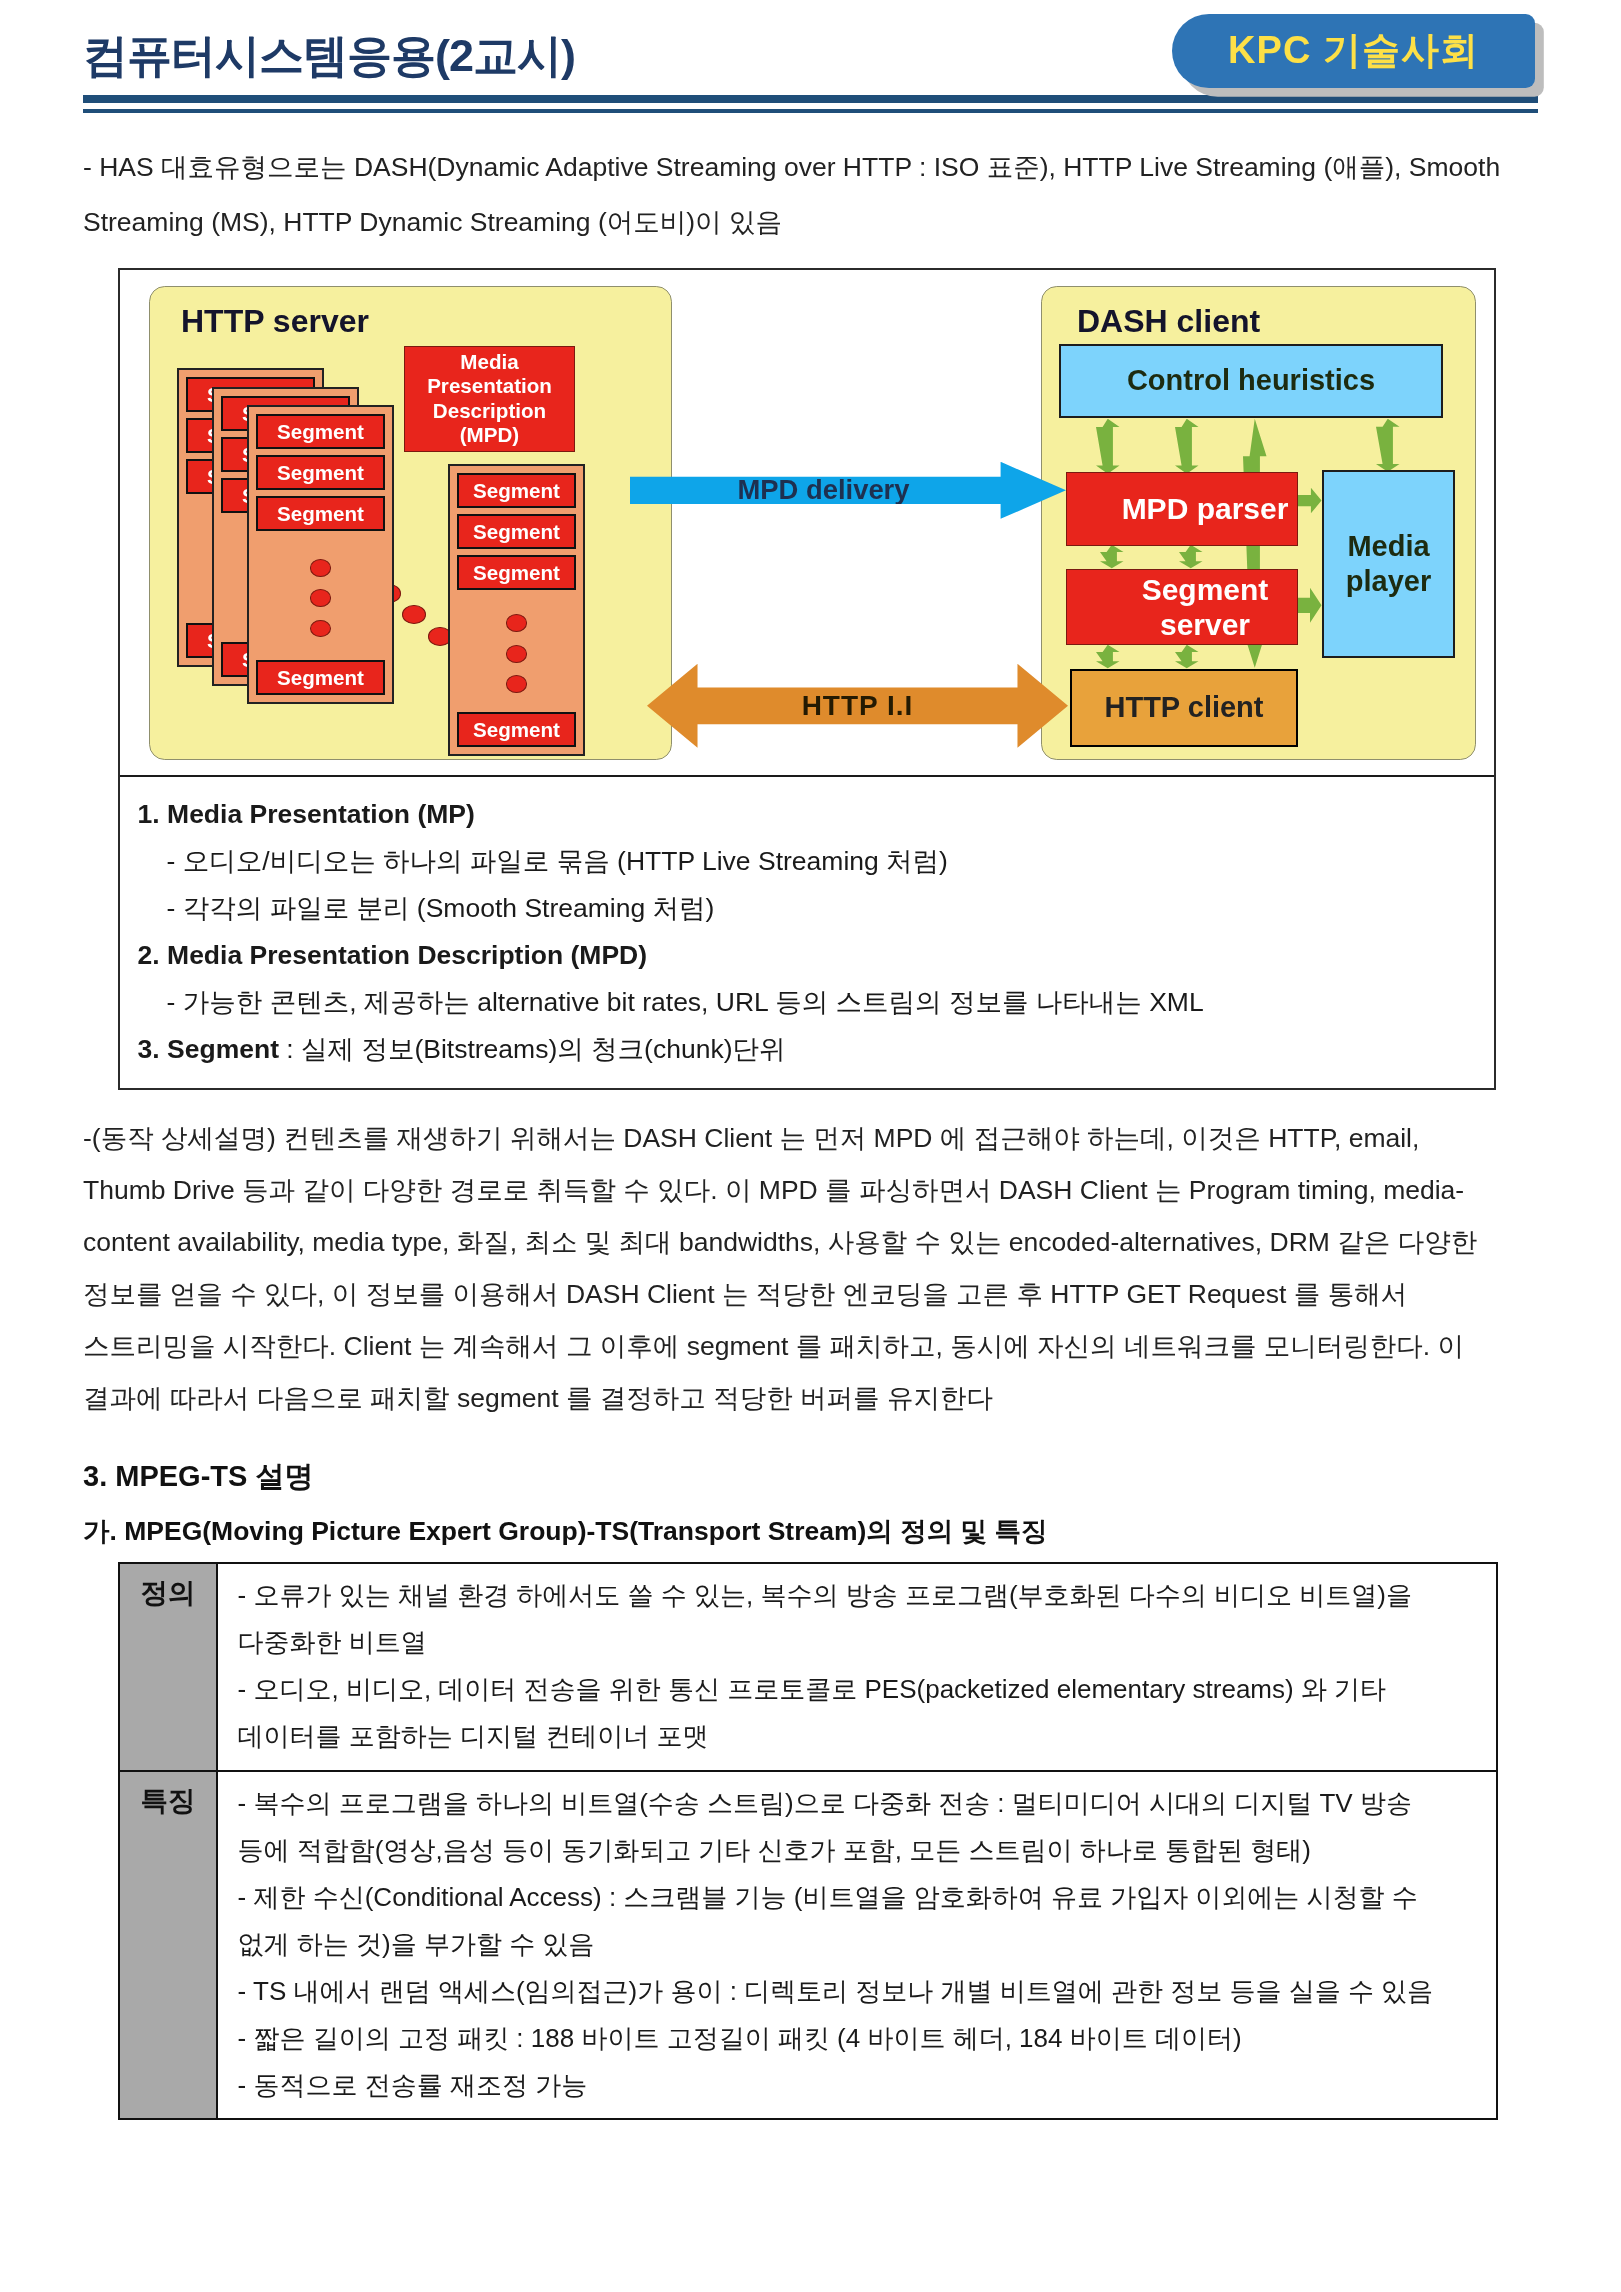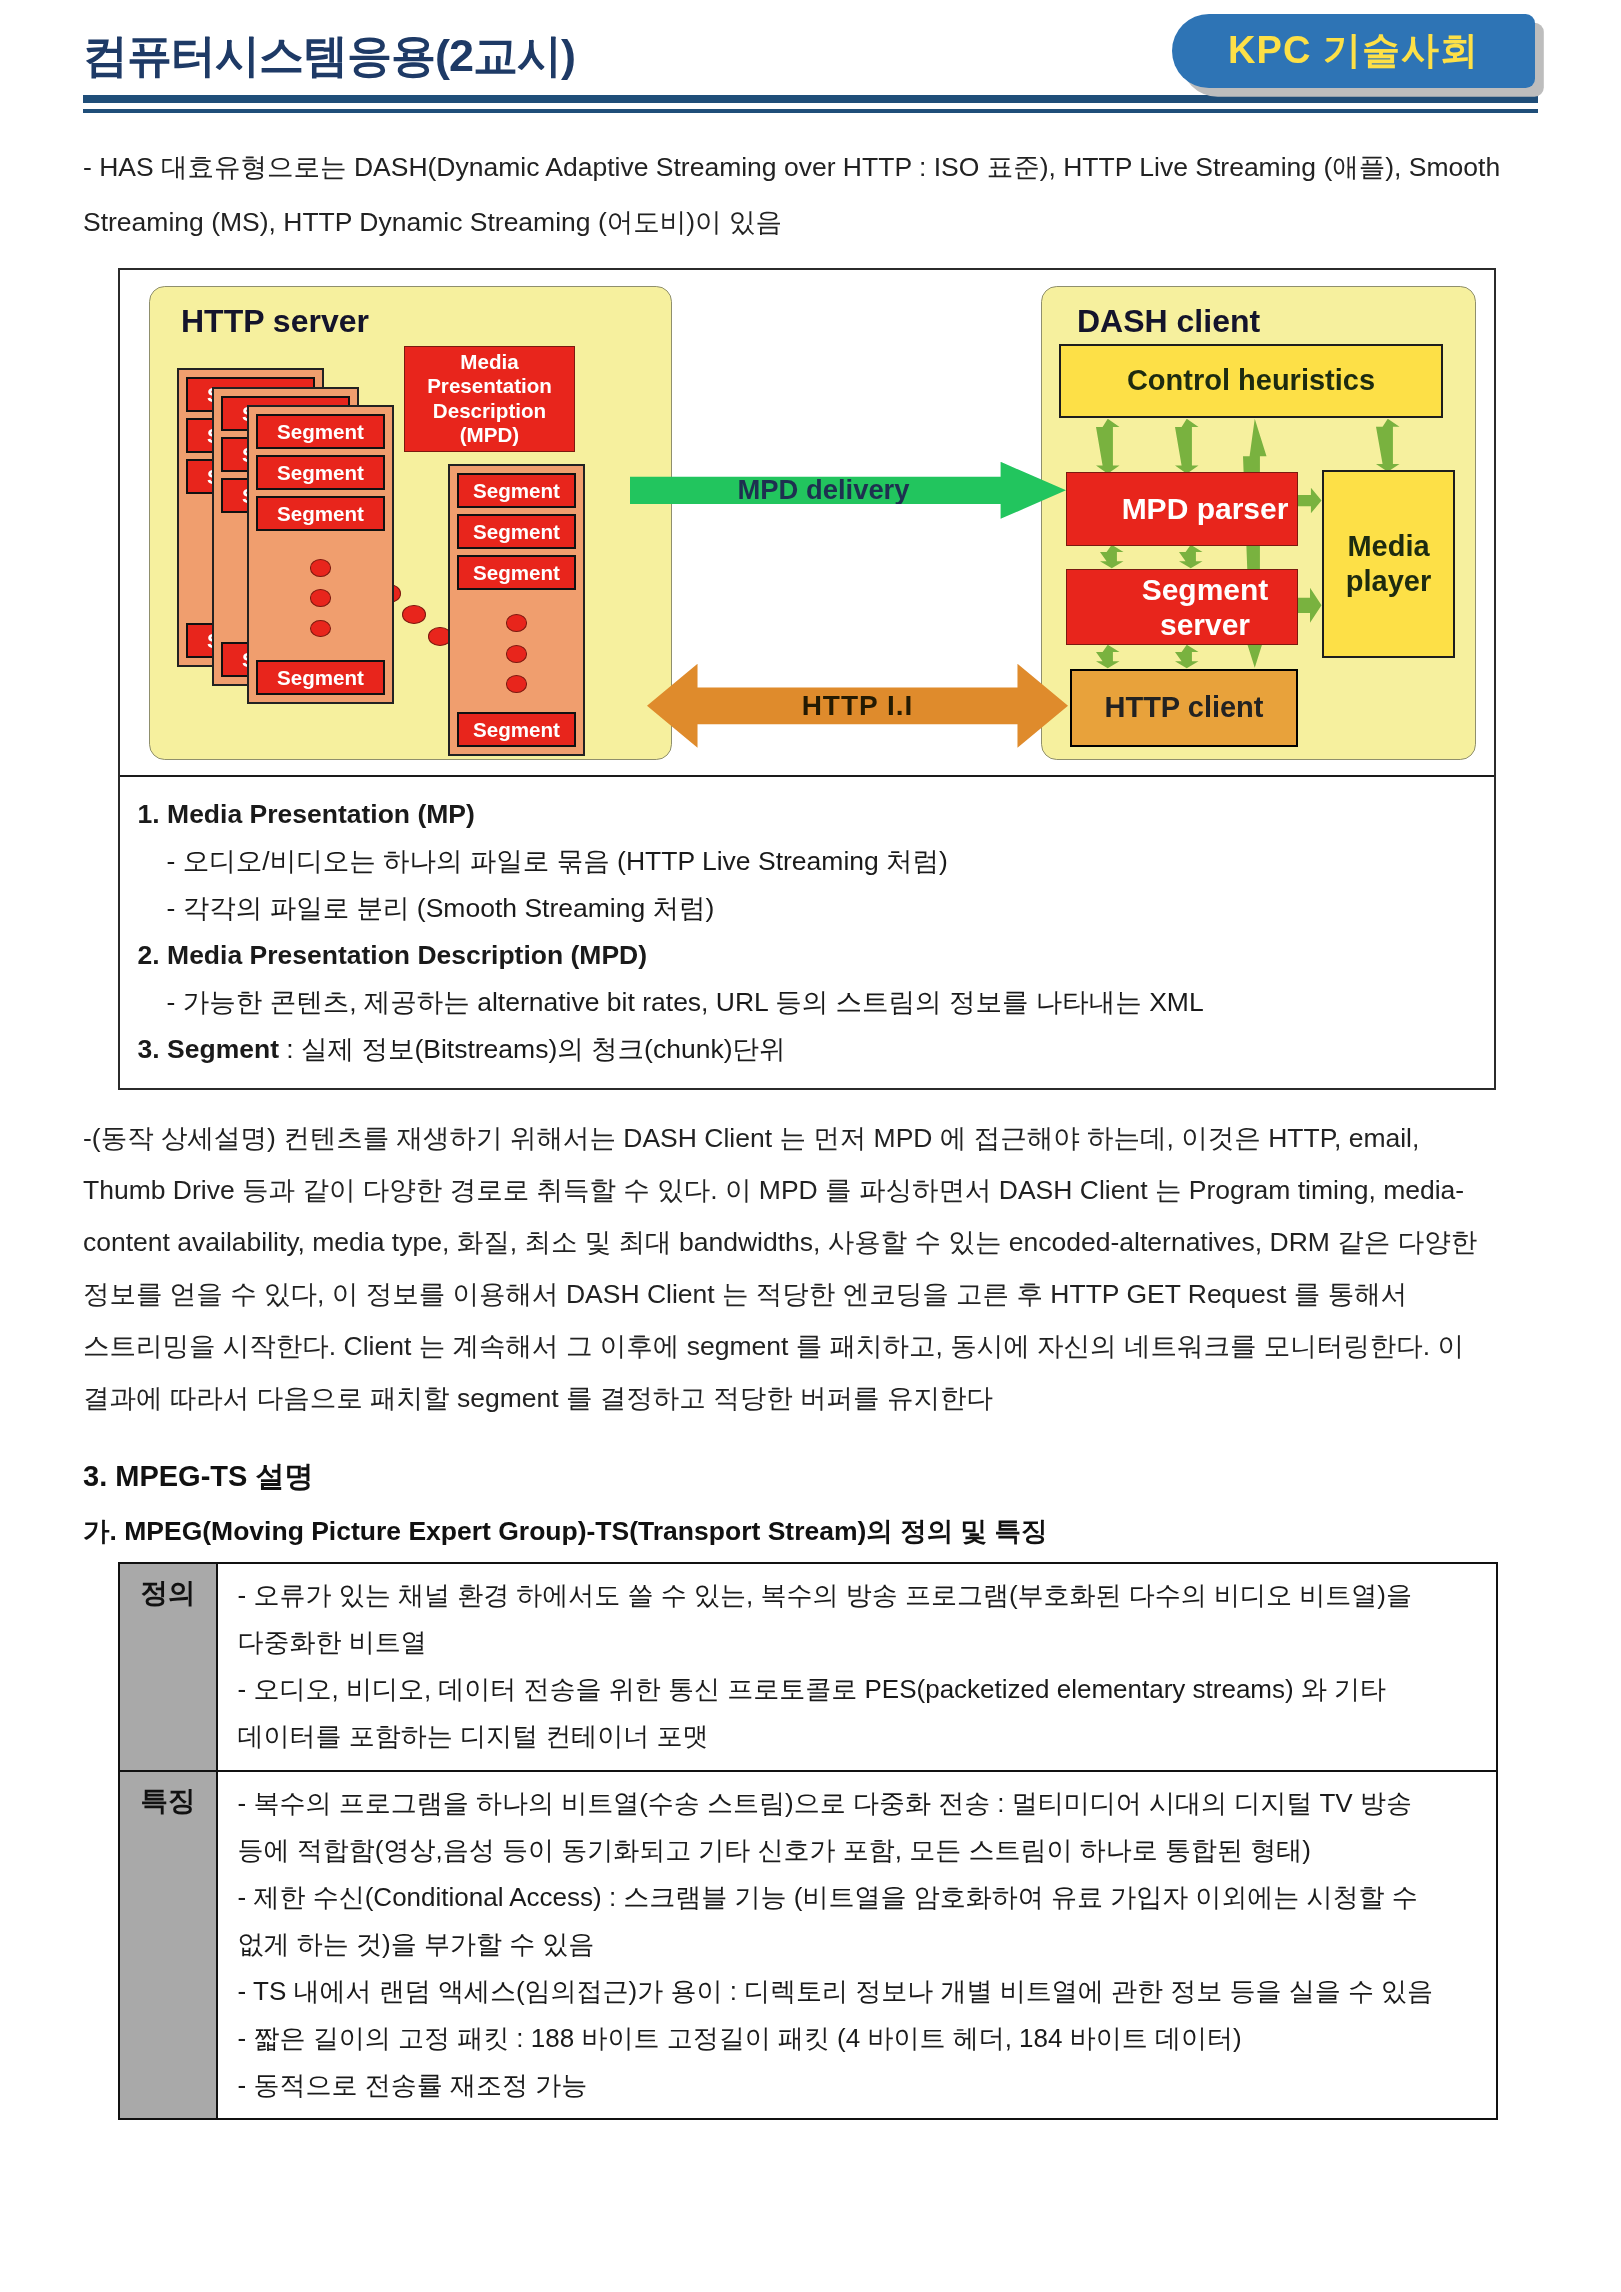--- a/index.html
+++ b/index.html
@@ -35,39 +35,39 @@
   .seg{background:#e8251c;border:2px solid #111;color:#fff;font-weight:700;font-size:20.6px;
        text-align:center;line-height:31px;height:31px;flex:none;box-sizing:content-box;margin-bottom:5.9px;}
   .seg.last{margin-bottom:0;margin-top:auto;}
   .dotcol{flex:1;display:flex;flex-direction:column;align-items:center;justify-content:center;gap:12.7px;}
   .dot{width:19.6px;height:15.7px;background:#e8251c;border:1px solid #7a1a10;border-radius:50%;}
   .mpd-box{position:absolute;left:284px;top:76px;width:169px;height:104px;background:#e8251c;border:1px solid #7a1a10;
            display:flex;flex-direction:column;align-items:center;justify-content:center;}
   .mpd-box div{color:#fff;font-weight:700;font-size:20.6px;line-height:24.5px;}
   .diag-dots{position:absolute;width:21.6px;height:16.7px;background:#e8251c;border:1px solid #7a1a10;border-radius:50%;}
 
-  .gbox{position:absolute;background:#fde047;border:2px solid #1d1d1d;box-sizing:border-box;
+  .gbox{position:absolute;background:#7dd3fc;border:2px solid #1d1d1d;box-sizing:border-box;
         display:flex;flex-direction:column;align-items:center;justify-content:center;}
   .gbox div{color:#1d2b10;font-weight:700;font-size:29px;line-height:35px;}
   .rbox{position:absolute;background:#e8251c;border:1px solid #7a1a10;box-sizing:border-box;
         display:flex;flex-direction:column;align-items:center;justify-content:center;padding-left:46px;}
   .rbox div{color:#fff;font-weight:700;font-size:30px;line-height:35px;}
   .obox{position:absolute;background:#e8a23b;border:2px solid #000000;box-sizing:border-box;
         display:flex;align-items:center;justify-content:center;}
   .obox div{color:#222;font-weight:700;font-size:29px;}
 
   .varrow{position:absolute;width:23.5px;background:#79b23f;filter:drop-shadow(1px 1px 0 rgba(50,70,10,.6));
           clip-path:polygon(50% 0,100% 15%,72% 15%,72% 85%,100% 85%,50% 100%,0 85%,28% 85%,0 15%,28% 15%);z-index:1;}
   .varrow.small{clip-path:polygon(50% 0,100% 30%,72% 30%,72% 70%,100% 70%,50% 100%,0 70%,28% 70%,0 30%,28% 30%);}
   .harrow{position:absolute;background:#79b23f;filter:drop-shadow(1px 1px 0 rgba(50,70,10,.6));
           clip-path:polygon(0 28%,55% 28%,55% 0,100% 50%,55% 100%,55% 72%,0 72%);z-index:1;}
   .boxlayer{z-index:2;}
   .bigarrow{position:absolute;display:flex;align-items:center;justify-content:center;z-index:3;
             filter:drop-shadow(1px 1px 0 rgba(60,60,30,.55));}
-  .a-mpd{left:510px;top:192px;width:436px;height:57px;background:#22c55e;
+  .a-mpd{left:510px;top:192px;width:436px;height:57px;background:#0ea5e9;
          clip-path:polygon(0 26%,85% 26%,85% 0,100% 50%,85% 100%,85% 74%,0 74%);}
   .a-mpd span{color:#1e3050;font-weight:700;font-size:27.4px;padding-right:49px;}
   .a-http{left:527px;top:394px;width:421px;height:84px;background:#df8b2c;
           clip-path:polygon(0 50%,12% 0,12% 28%,88% 28%,88% 0,100% 50%,88% 100%,88% 72%,12% 72%,12% 100%);}
   .a-http span{color:#241a02;font-weight:700;font-size:28px;letter-spacing:1px;}
 
   
   .notes{border-top:2px solid #1a1a1a;padding:13.7px 17.6px 15.7px 17.6px;font-size:26.5px;line-height:47px;color:#1a1a1a;}
   .note b{font-weight:800;}
   .note.ind{padding-left:29px;}

